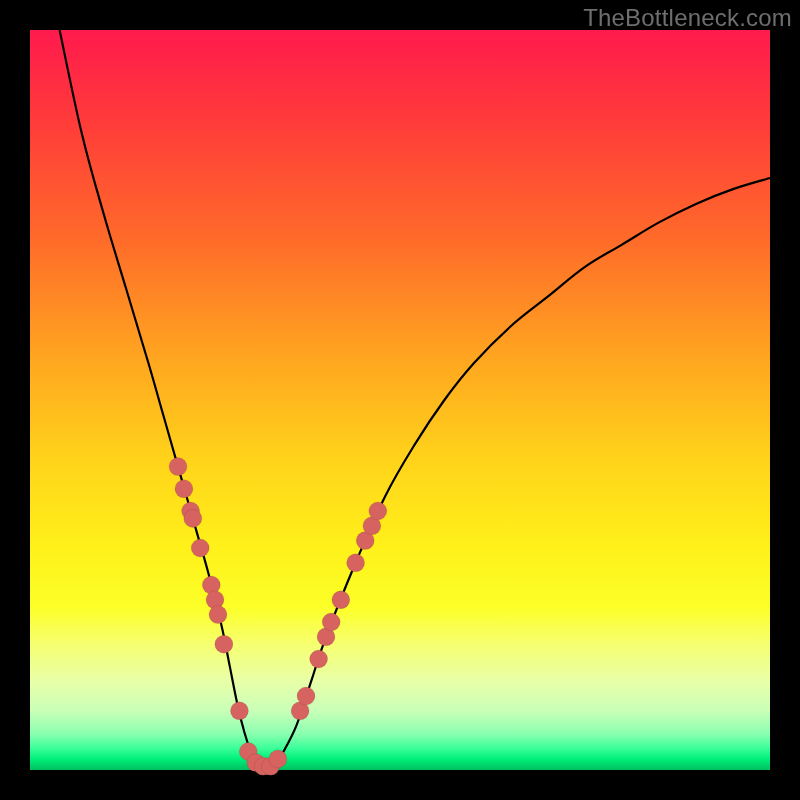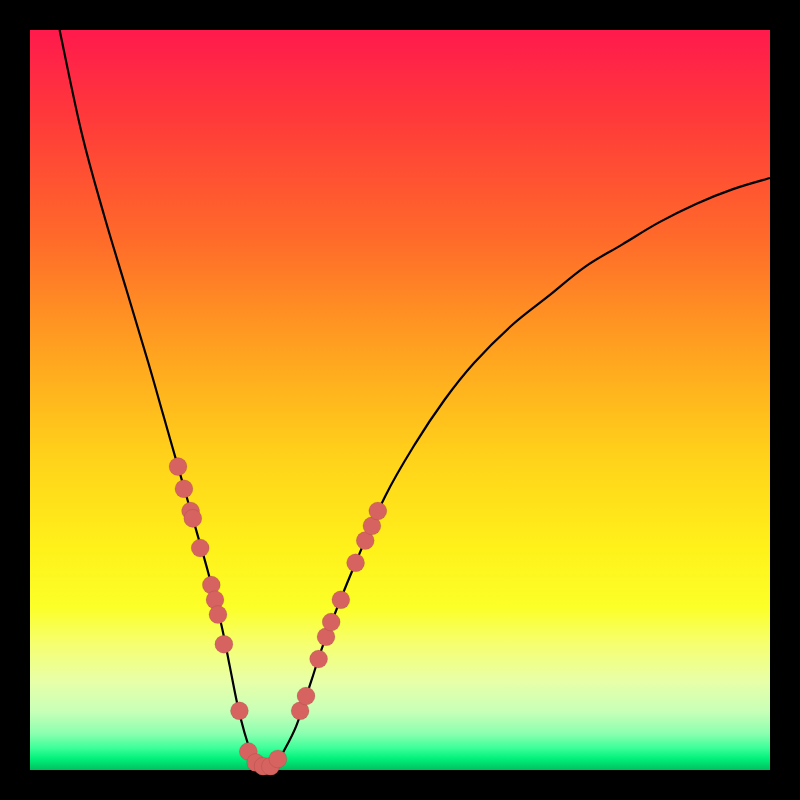--- a/index.html
+++ b/index.html
@@ -100,13 +100,14 @@
           <circle cx="296" cy="606.8" r="9" class="dot"></circle>
           <circle cx="301.18" cy="592" r="9" class="dot"></circle>
           <circle cx="310.8" cy="569.8" r="9" class="dot"></circle>
           <circle cx="325.6" cy="532.8" r="9" class="dot"></circle>
           <circle cx="335.21999999999997" cy="510.6" r="9" class="dot"></circle>
           <circle cx="341.88" cy="495.79999999999995" r="9" class="dot"></circle>
           <circle cx="347.79999999999995" cy="481" r="9" class="dot"></circle>
         </g>
     </svg>
   </div>
+  <div class="watermark">TheBottleneck.com</div>
 </div>
 
 </body></html>

